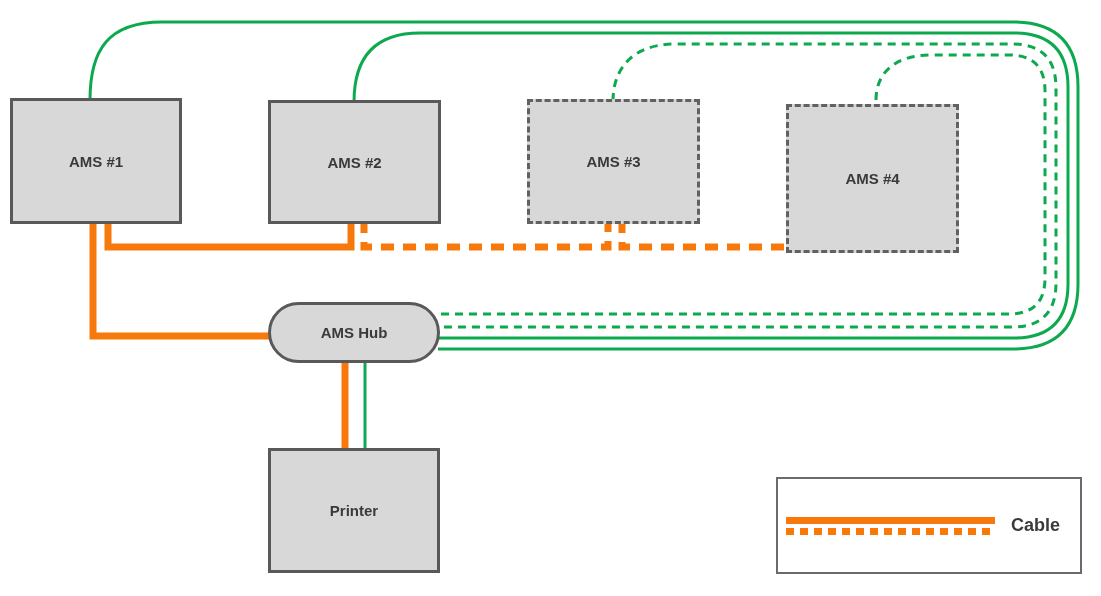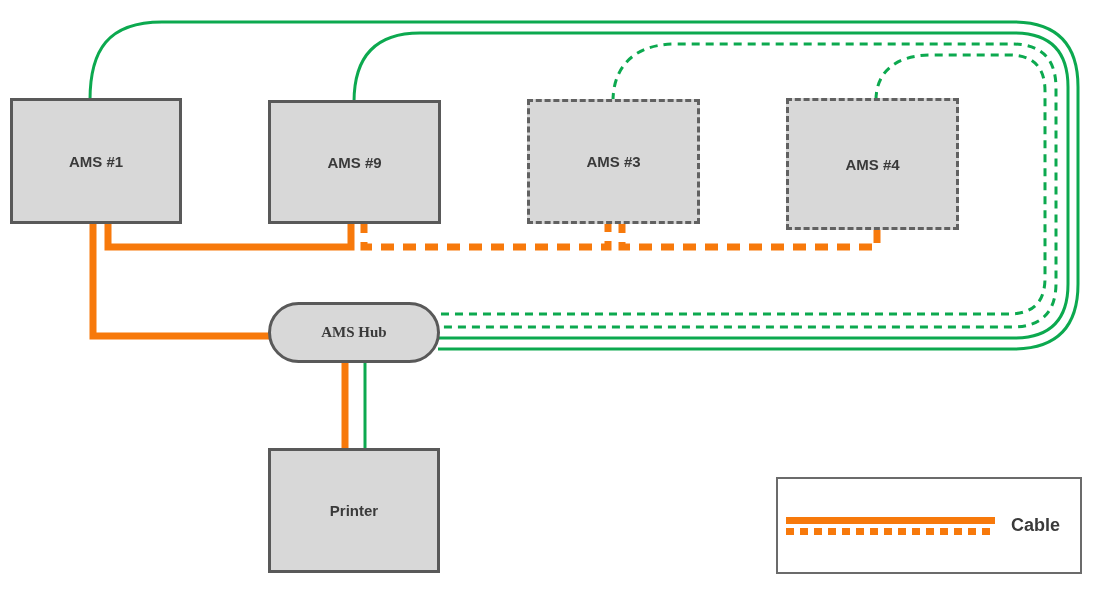--- a/index.html
+++ b/index.html
@@ -19,21 +19,21 @@
 
   .node{
     position:absolute;z-index:2;
     background:#D8D8D8;
     border:3px solid #595959;
     display:flex;align-items:center;justify-content:center;
     box-sizing:border-box;
     color:#3a3a3a;font-weight:bold;font-size:15px;
   }
   .node.dashed-node{border:3px dashed #616161;}
-  .node.pill{border-radius:32px;font-family:Liberation Serif, serif;}
+  .node.pill{border-radius:32px;}
 
   .legend{
     position:absolute;z-index:2;
     left:776px;top:477px;width:306px;height:97px;
     background:#ffffff;border:2px solid #6b6b6b;
     box-sizing:border-box;
     display:flex;flex-direction:column;justify-content:center;
     gap:16px;padding-left:8px;
   }
   .legend-row{display:flex;align-items:center;gap:16px;}
@@ -64,28 +64,28 @@
     <path class="cable dashed" d="M364 220 V247 H608 V220"></path>
     <path class="cable dashed" d="M622 220 V247 H877 V220"></path>
     <path class="cable" d="M345 355 V455"></path>
   </svg>
 
   <div class="node" style="left:10px;top:98px;width:172px;height:126px;">
     <span>AMS #1</span>
   </div>
 
   <div class="node" style="left:268px;top:100px;width:173px;height:124px;">
-    <span>AMS #9</span>
+    <span>AMS #2</span>
   </div>
 
   <div class="node dashed-node" style="left:527px;top:99px;width:173px;height:125px;">
     <span>AMS #3</span>
   </div>
 
-  <div class="node dashed-node" style="left:786px;top:98px;width:173px;height:132px;">
+  <div class="node dashed-node" style="left:786px;top:104px;width:173px;height:149px;">
     <span>AMS #4</span>
   </div>
 
   <div class="node pill" style="left:268px;top:302px;width:172px;height:61px;">
     <span>AMS Hub</span>
   </div>
 
   <div class="node" style="left:268px;top:448px;width:172px;height:125px;">
     <span>Printer</span>
   </div>

